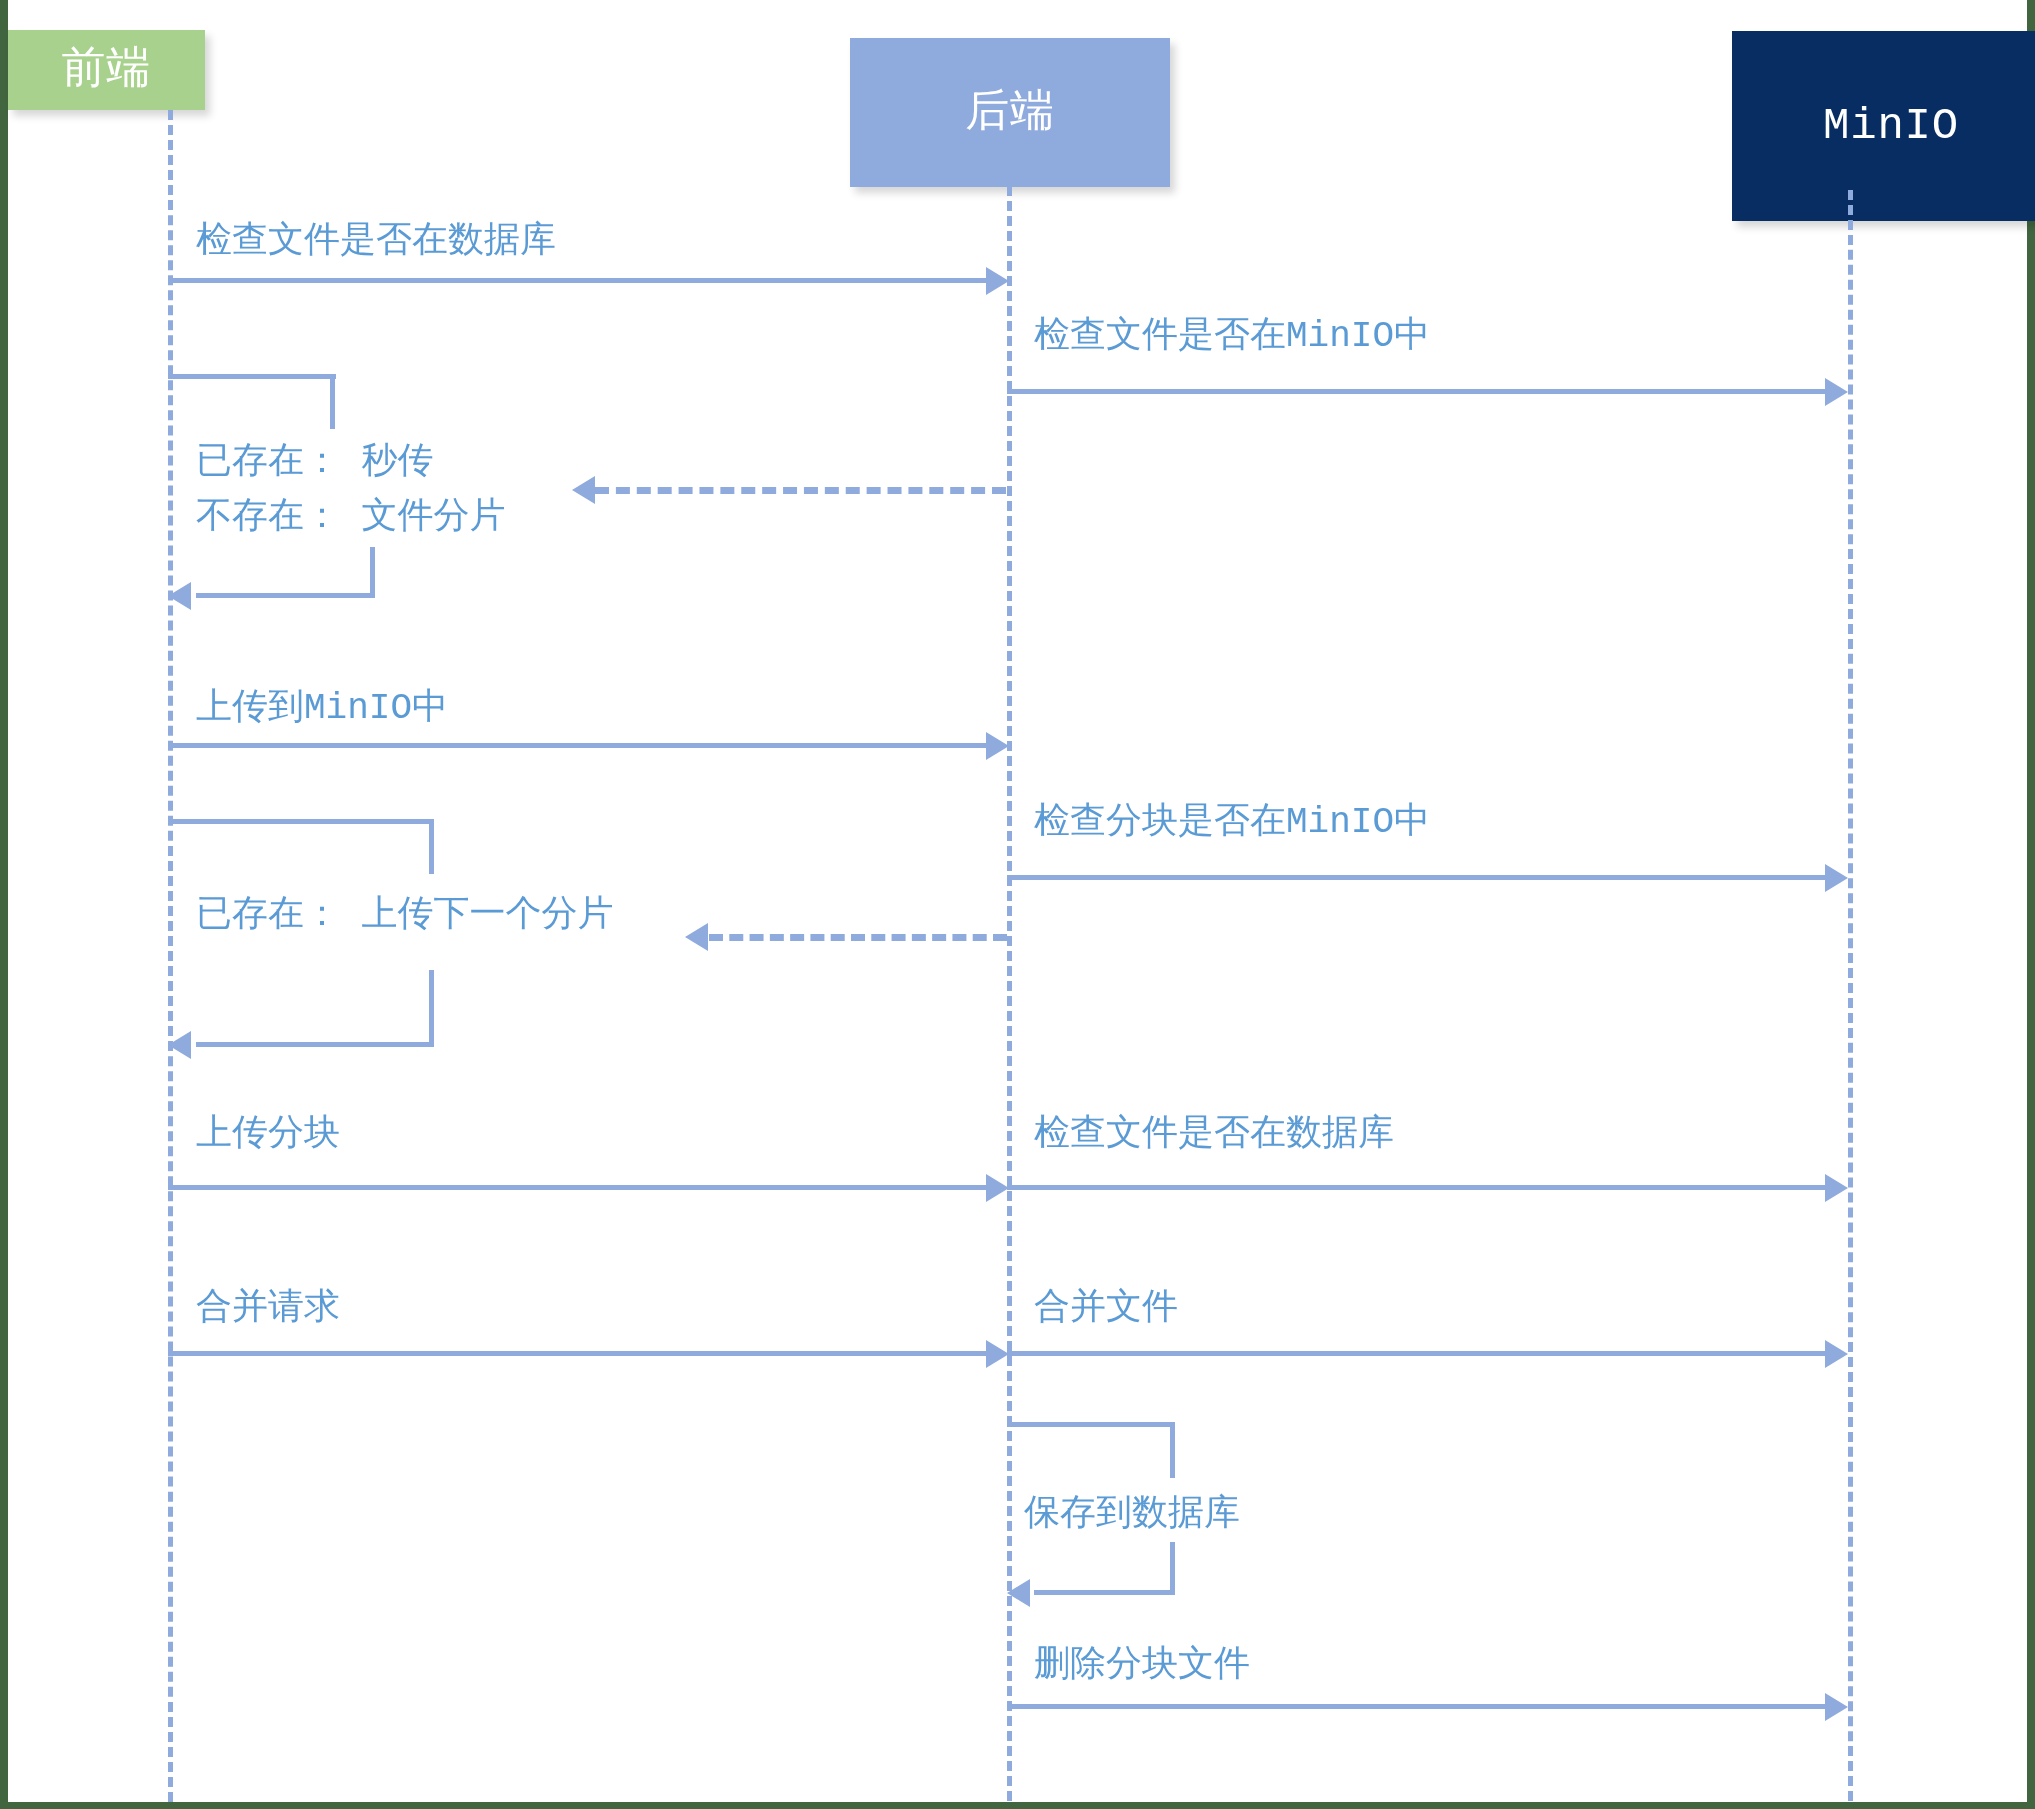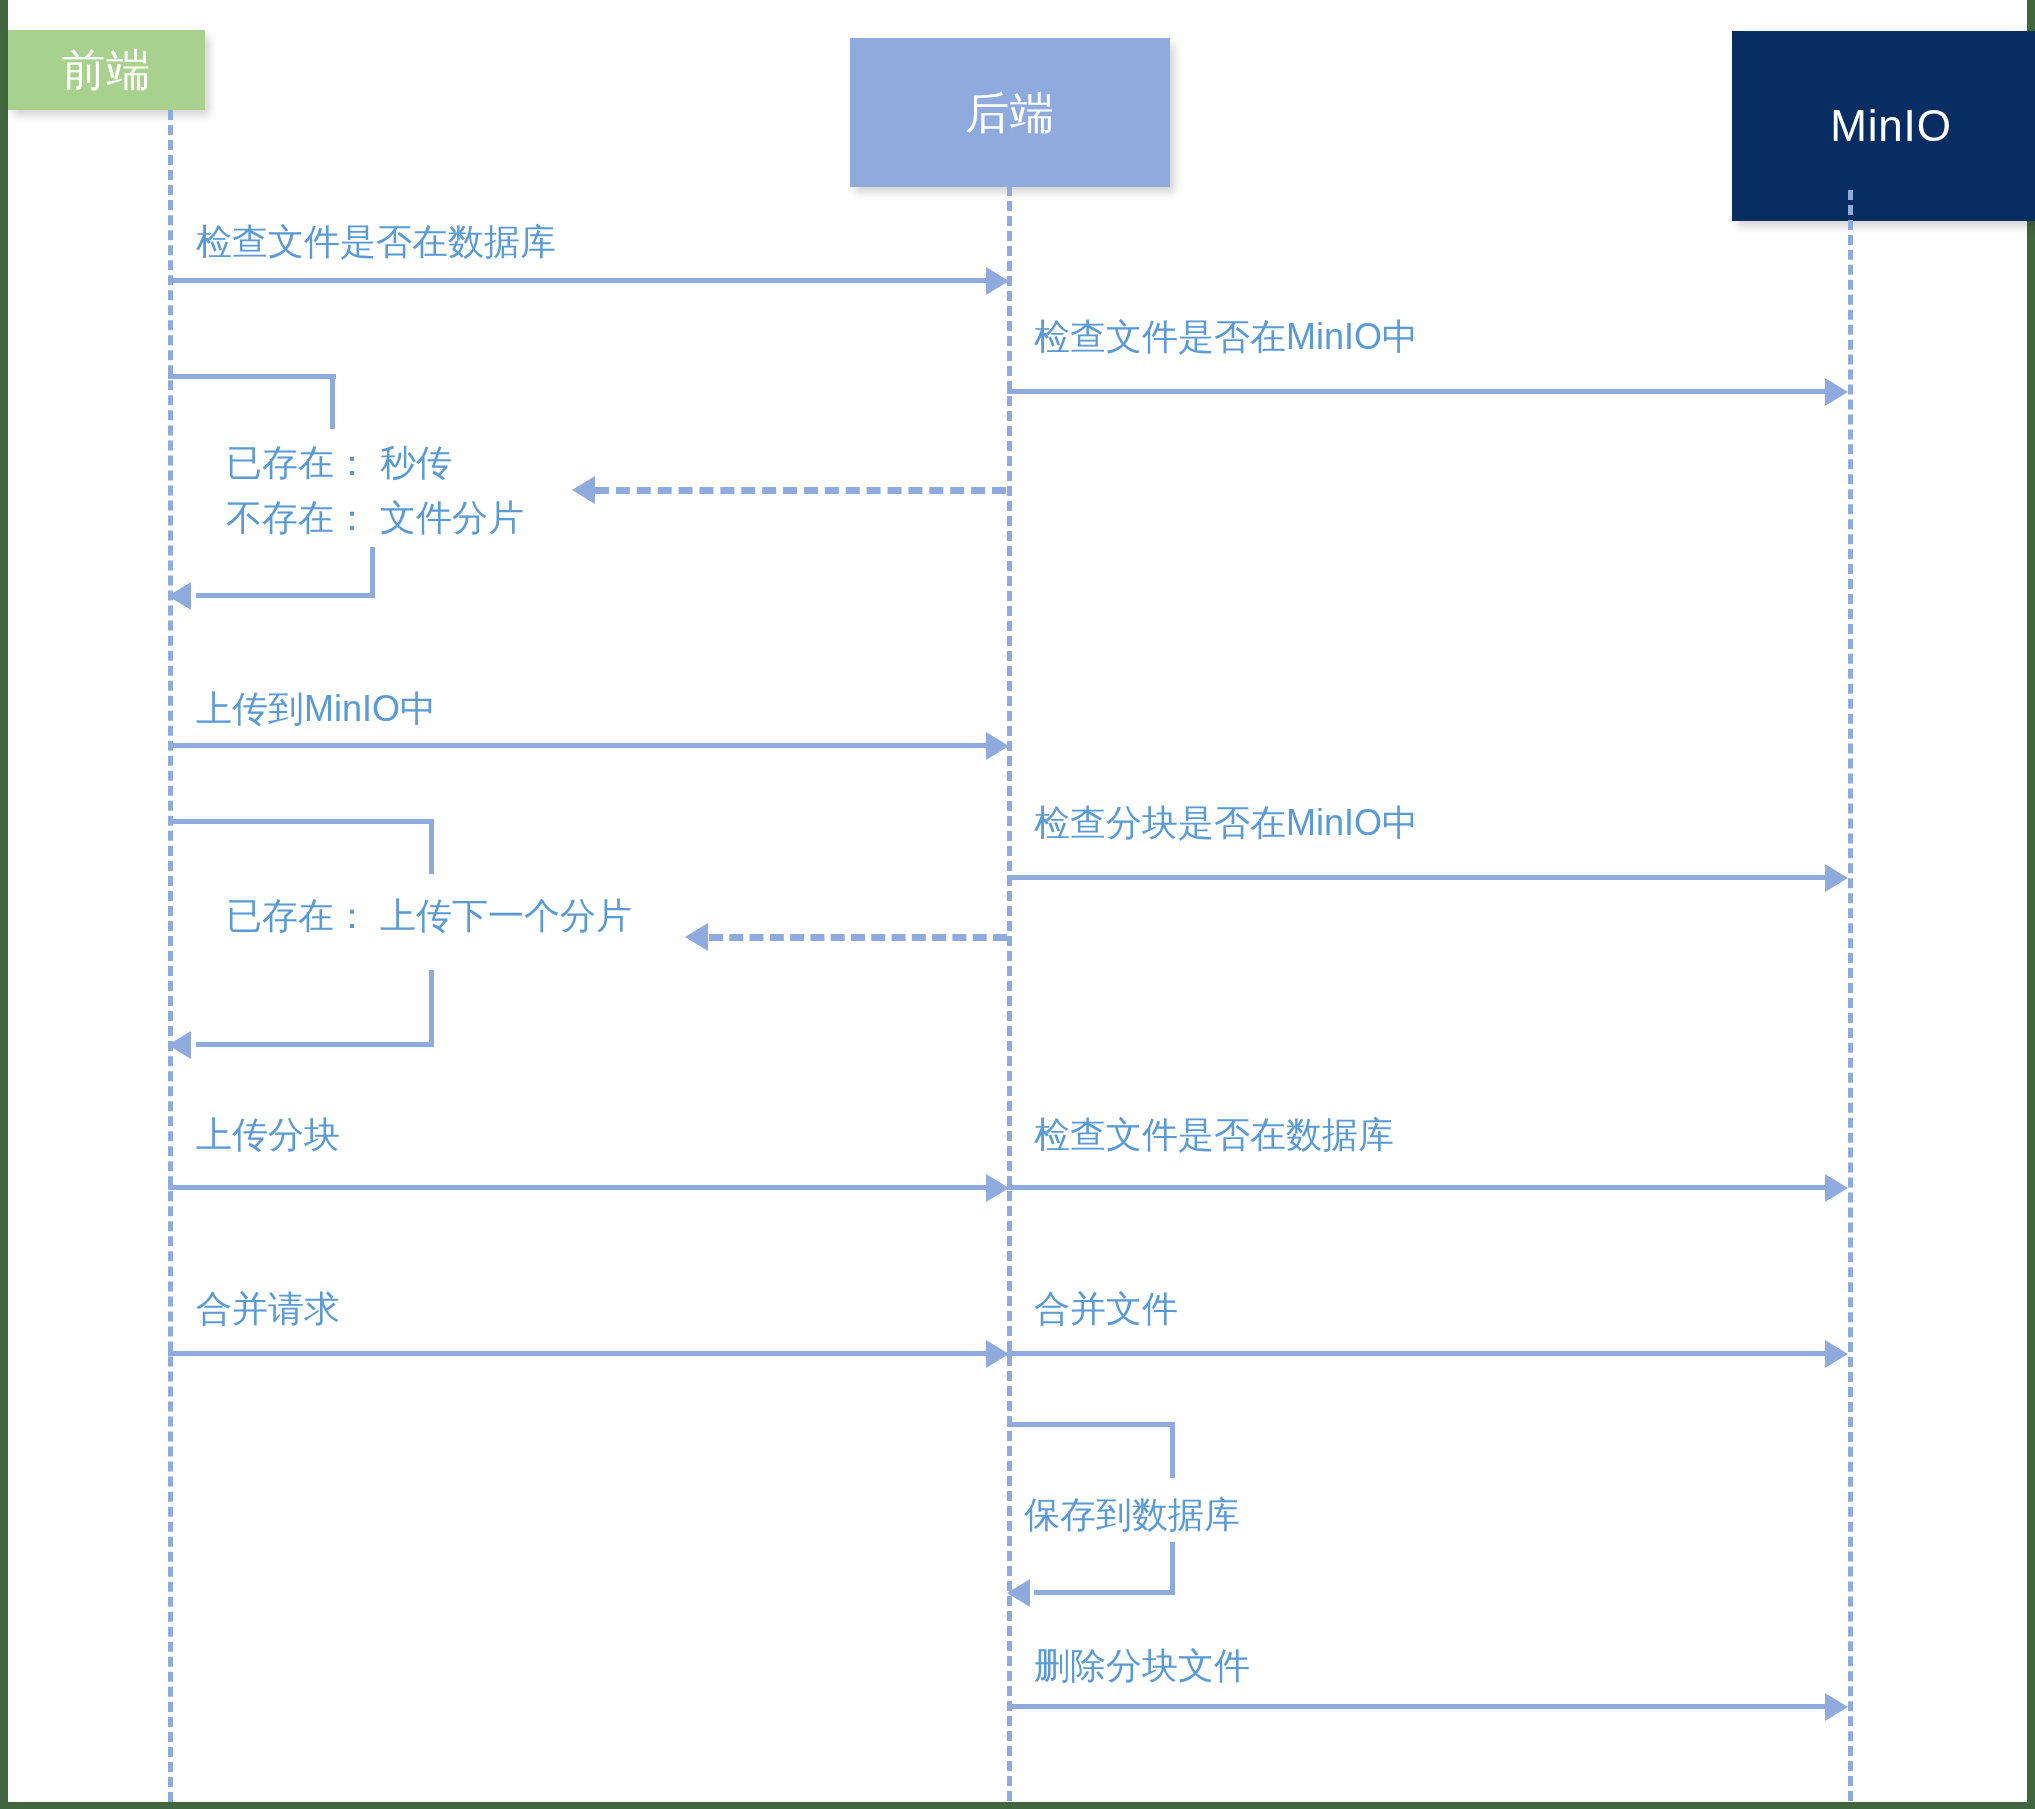--- a/index.html
+++ b/index.html
@@ -6,21 +6,21 @@
     margin: 0;
     padding: 0;
     background: #ffffff;
   }
   #canvas {
     position: relative;
     width: 2035px;
     height: 1810px;
     background: #ffffff;
     overflow: hidden;
-    font-family: Liberation Sans, sans-serif;
+    font-family: Liberation Mono, monospace;
   }
   
   .edge-stripe {
     position: absolute;
     background: #41663f;
   }
   .edge-left   { left: 0;  top: 0; width: 7.8px;  height: 1810px; }
   .edge-bottom { left: 0;  bottom: 0; width: 2035px; height: 7.8px; }
   .edge-right  { right: 0; top: 0; width: 7.8px;  height: 1810px; }
 
@@ -90,21 +90,21 @@
   }
 
   
   .msg-label {
     position: absolute;
     color: #5b9bd5;
     font-size: 36px;
     line-height: 1.32;
     white-space: nowrap;
   }
-  .msg-label.two-line { line-height: 1.30; margin-left: 30px; }
+  .msg-label.two-line { line-height: 1.30; }
 </style>
 </head>
 <body>
 
 <div id="canvas">
 
   <div class="edge-stripe edge-left"></div>
   <div class="edge-stripe edge-bottom"></div>
   <div class="edge-stripe edge-right"></div>
 

